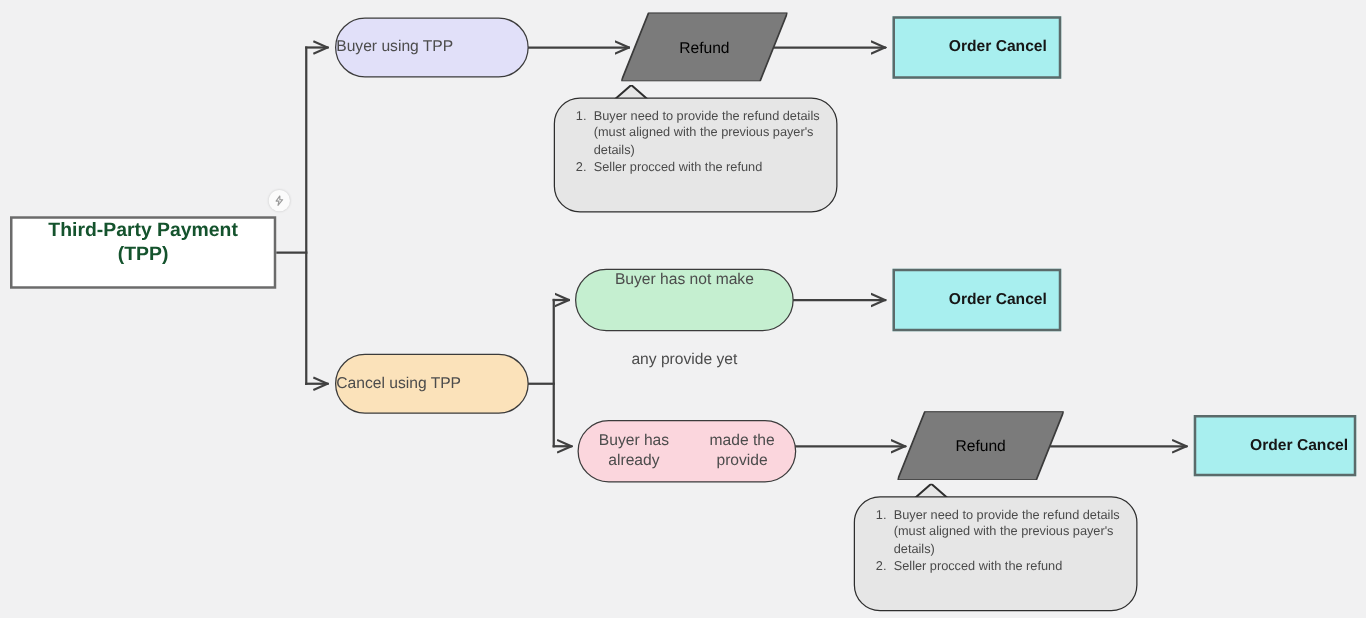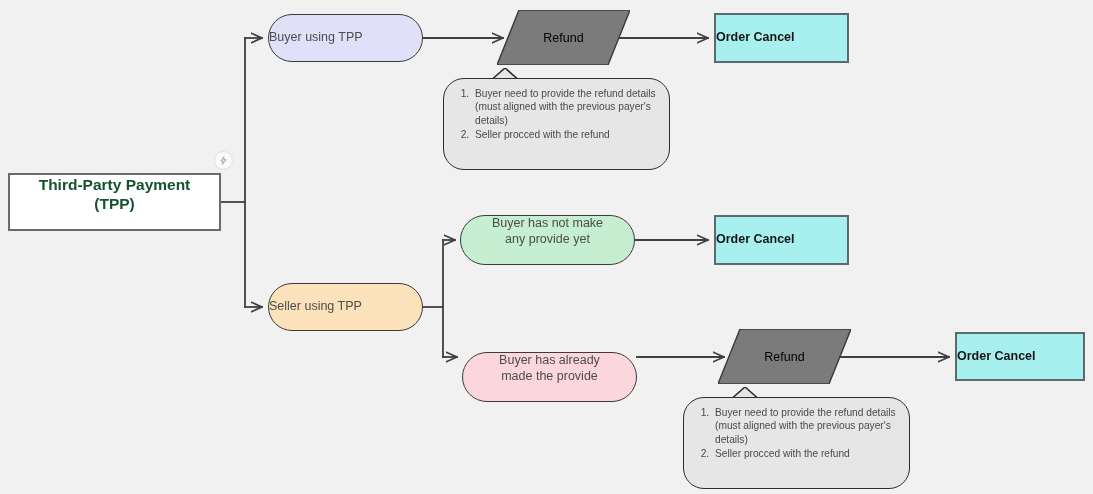--- a/index.html
+++ b/index.html
@@ -38,31 +38,32 @@
     font-size: 15.5px;
     font-weight: 700;
   }
   
   .rect-cyan {
     background: #a8efef;
     border: 2px solid #5b6a6a;
     color: #161616;
     font-size: 12.5px;
     font-weight: 700;
+    padding-left: 43px;
   }
   
   .pill {
     border: 1.6px solid #3b3b3b;
     border-radius: 999px;
     color: #4c4c4c;
     font-size: 12.5px;
     font-weight: 400;
   }
   .pill-lavender { background: #e1e0f9; }
-  .pill-green    { background: #c5efd0; }
+  .pill-green    { background: #c5efd0; gap: 48px; }
   .pill-peach    { background: #fbe2ba; }
   .pill-pink     { background: #fbd6dd; }
 
   
   .para-wrap { position: absolute; }
   .para-label {
     position: absolute;
     inset: 0;
     display: flex;
     align-items: center;
@@ -159,29 +160,29 @@
     <svg width="9" height="9" viewBox="0 0 24 24">
       <path d="M13 2 L5 13 L11 13 L9 22 L19 10 L13 10 Z" fill="none" stroke="#9a9a9a" stroke-width="2.4" stroke-linejoin="round"></path>
     </svg>
   </div>
 
   <div class="node pill pill-lavender" style="left:268px; top:14px; width:155px; height:48px;">
     <span>Buyer using TPP</span>
   </div>
 
   <div class="node pill pill-peach" style="left:268px; top:283px; width:155px; height:48px;">
-    <span>Seller using TPP</span>
+    <span>Cancel using TPP</span>
   </div>
 
   <div class="node pill pill-green" style="left:460px; top:215px; width:175px; height:50px; flex-direction:column;">
     <span>Buyer has not make</span>
     <span>any provide yet</span>
   </div>
 
-  <div class="node pill pill-pink" style="left:462px; top:352px; width:175px; height:50px; flex-direction:column;">
+  <div class="node pill pill-pink" style="left:462px; top:336px; width:175px; height:50px; flex-direction:row;">
     <span>Buyer has already</span>
     <span>made the provide</span>
   </div>
 
   <div class="para-wrap" style="left:497px; top:10px; width:133px; height:55px;">
     <svg width="133" height="55" viewBox="0 0 133 55">
       <polygon points="22,0 133,0 111,55 0,55" fill="#7b7b7b" stroke="#3b3b3b" stroke-width="1.4"></polygon>
     </svg>
     <div class="para-label">Refund</div>
   </div>

